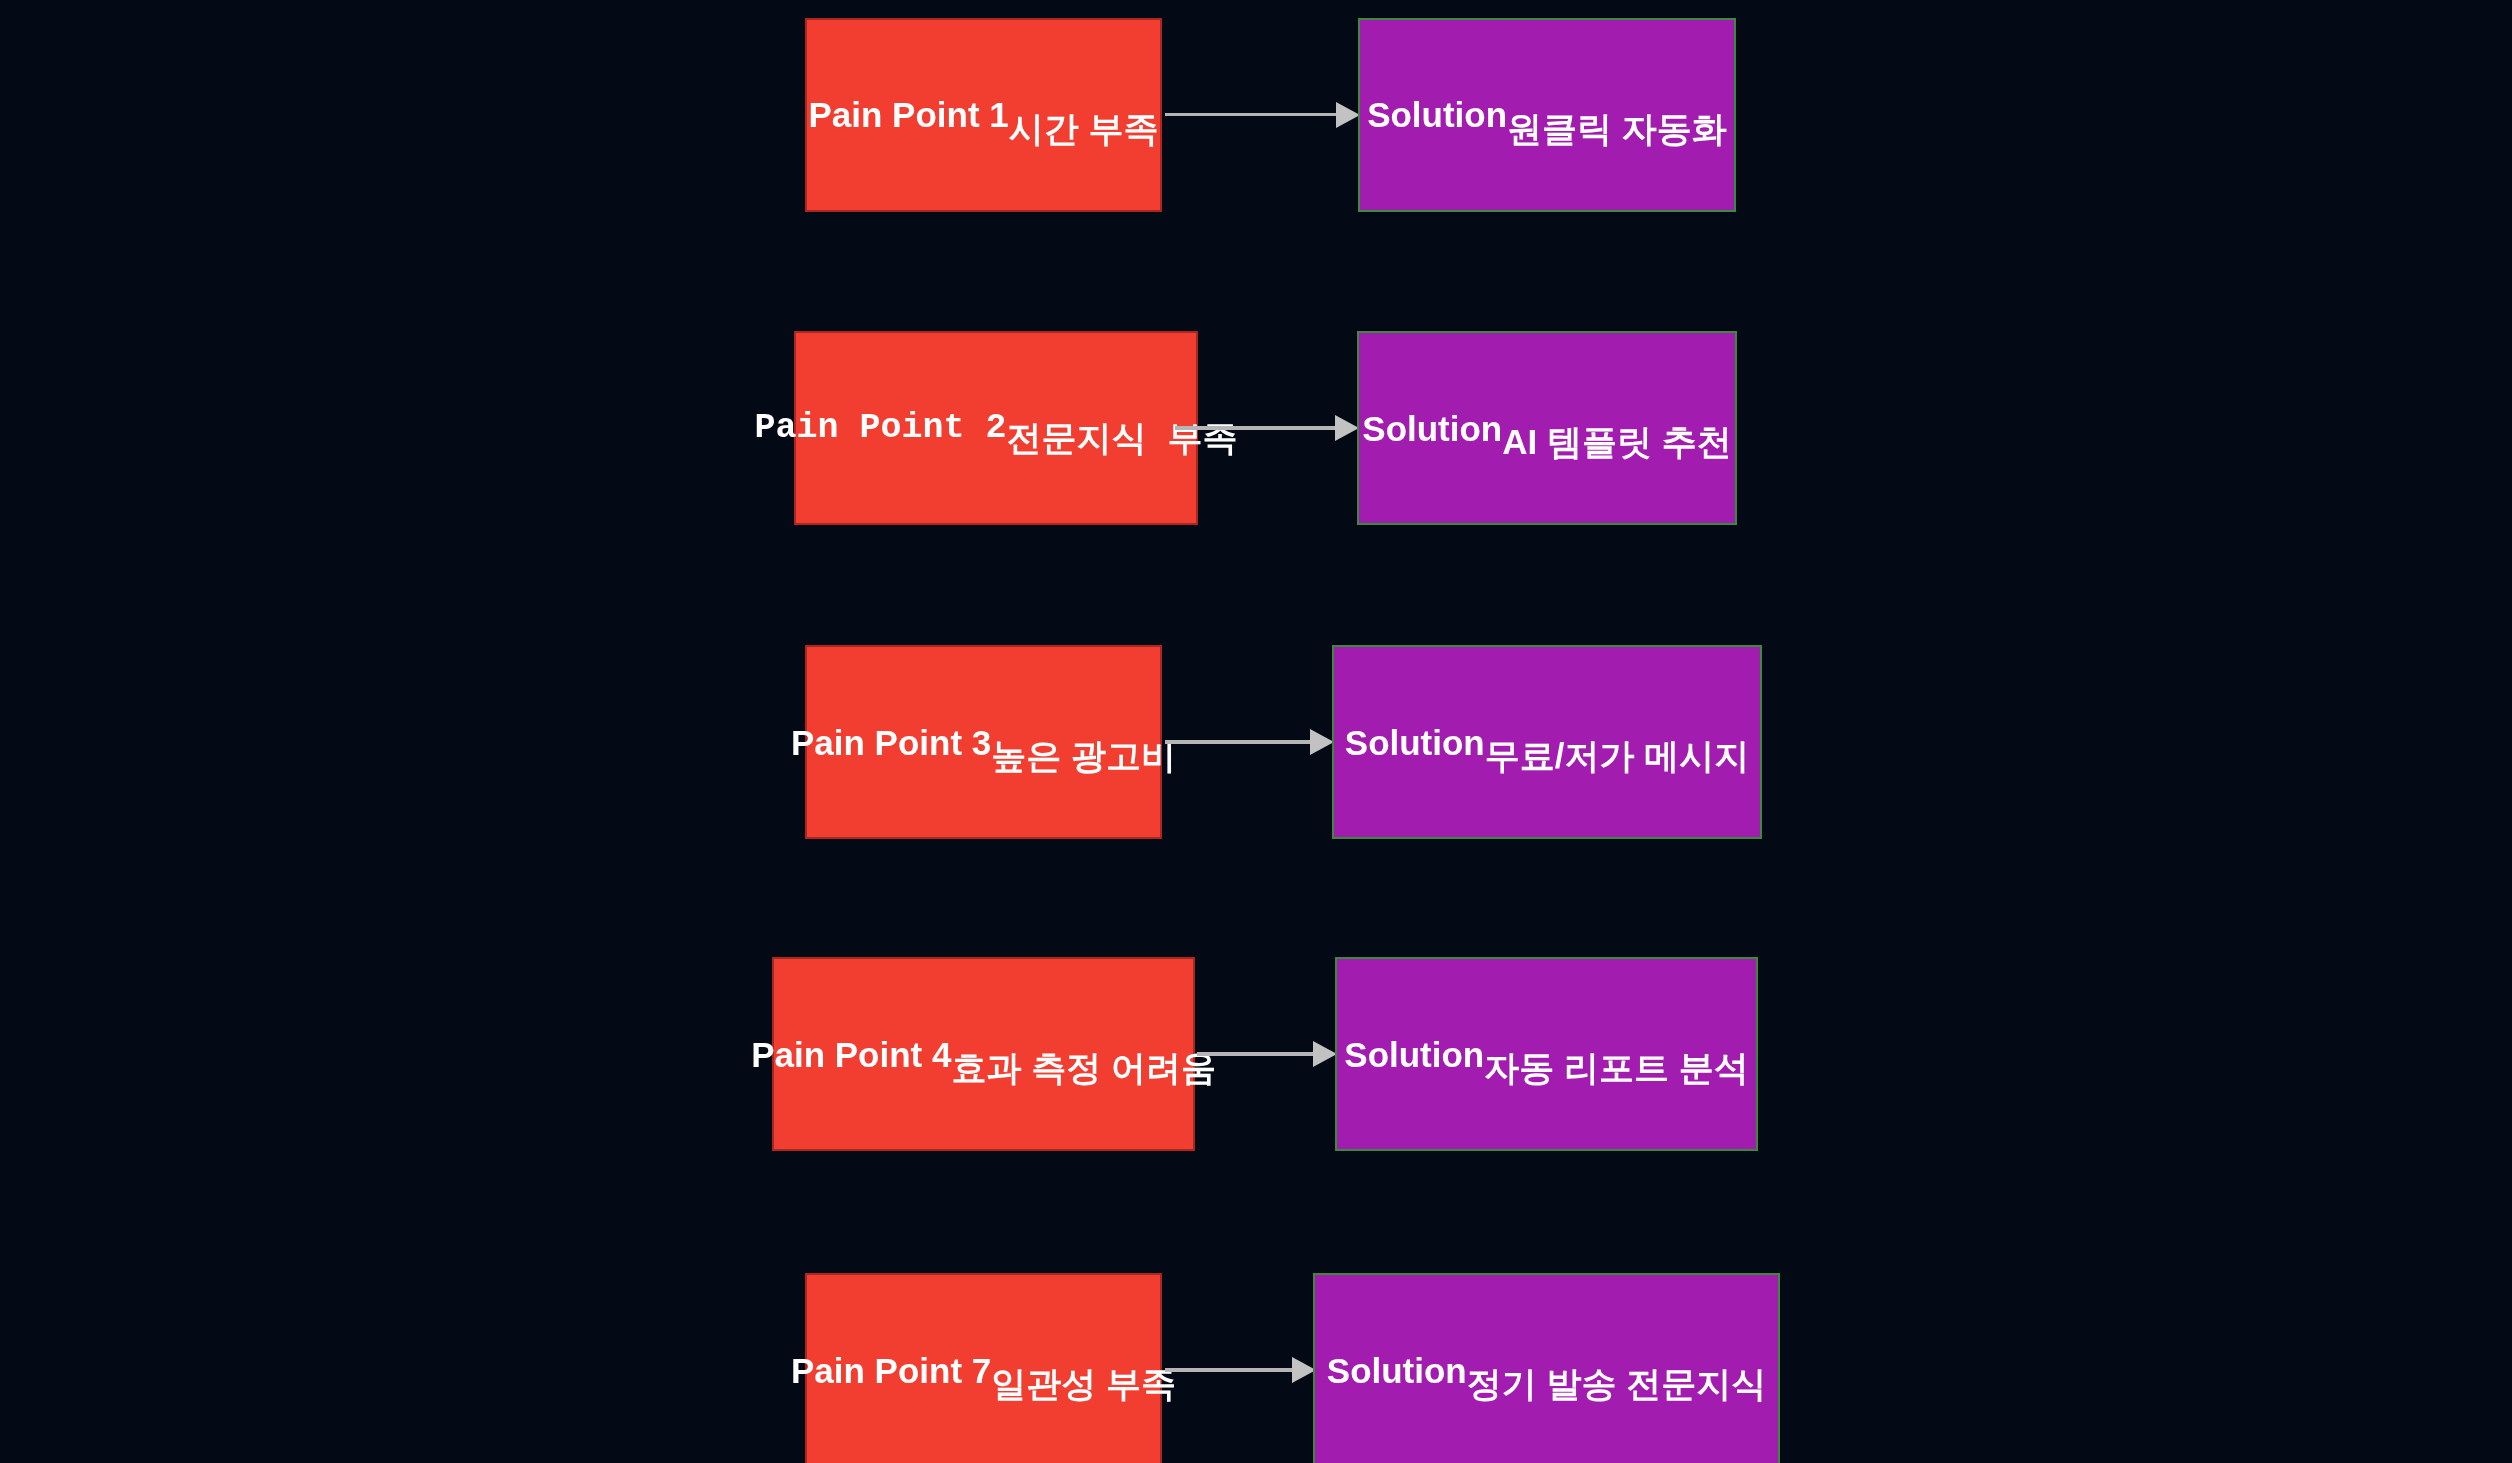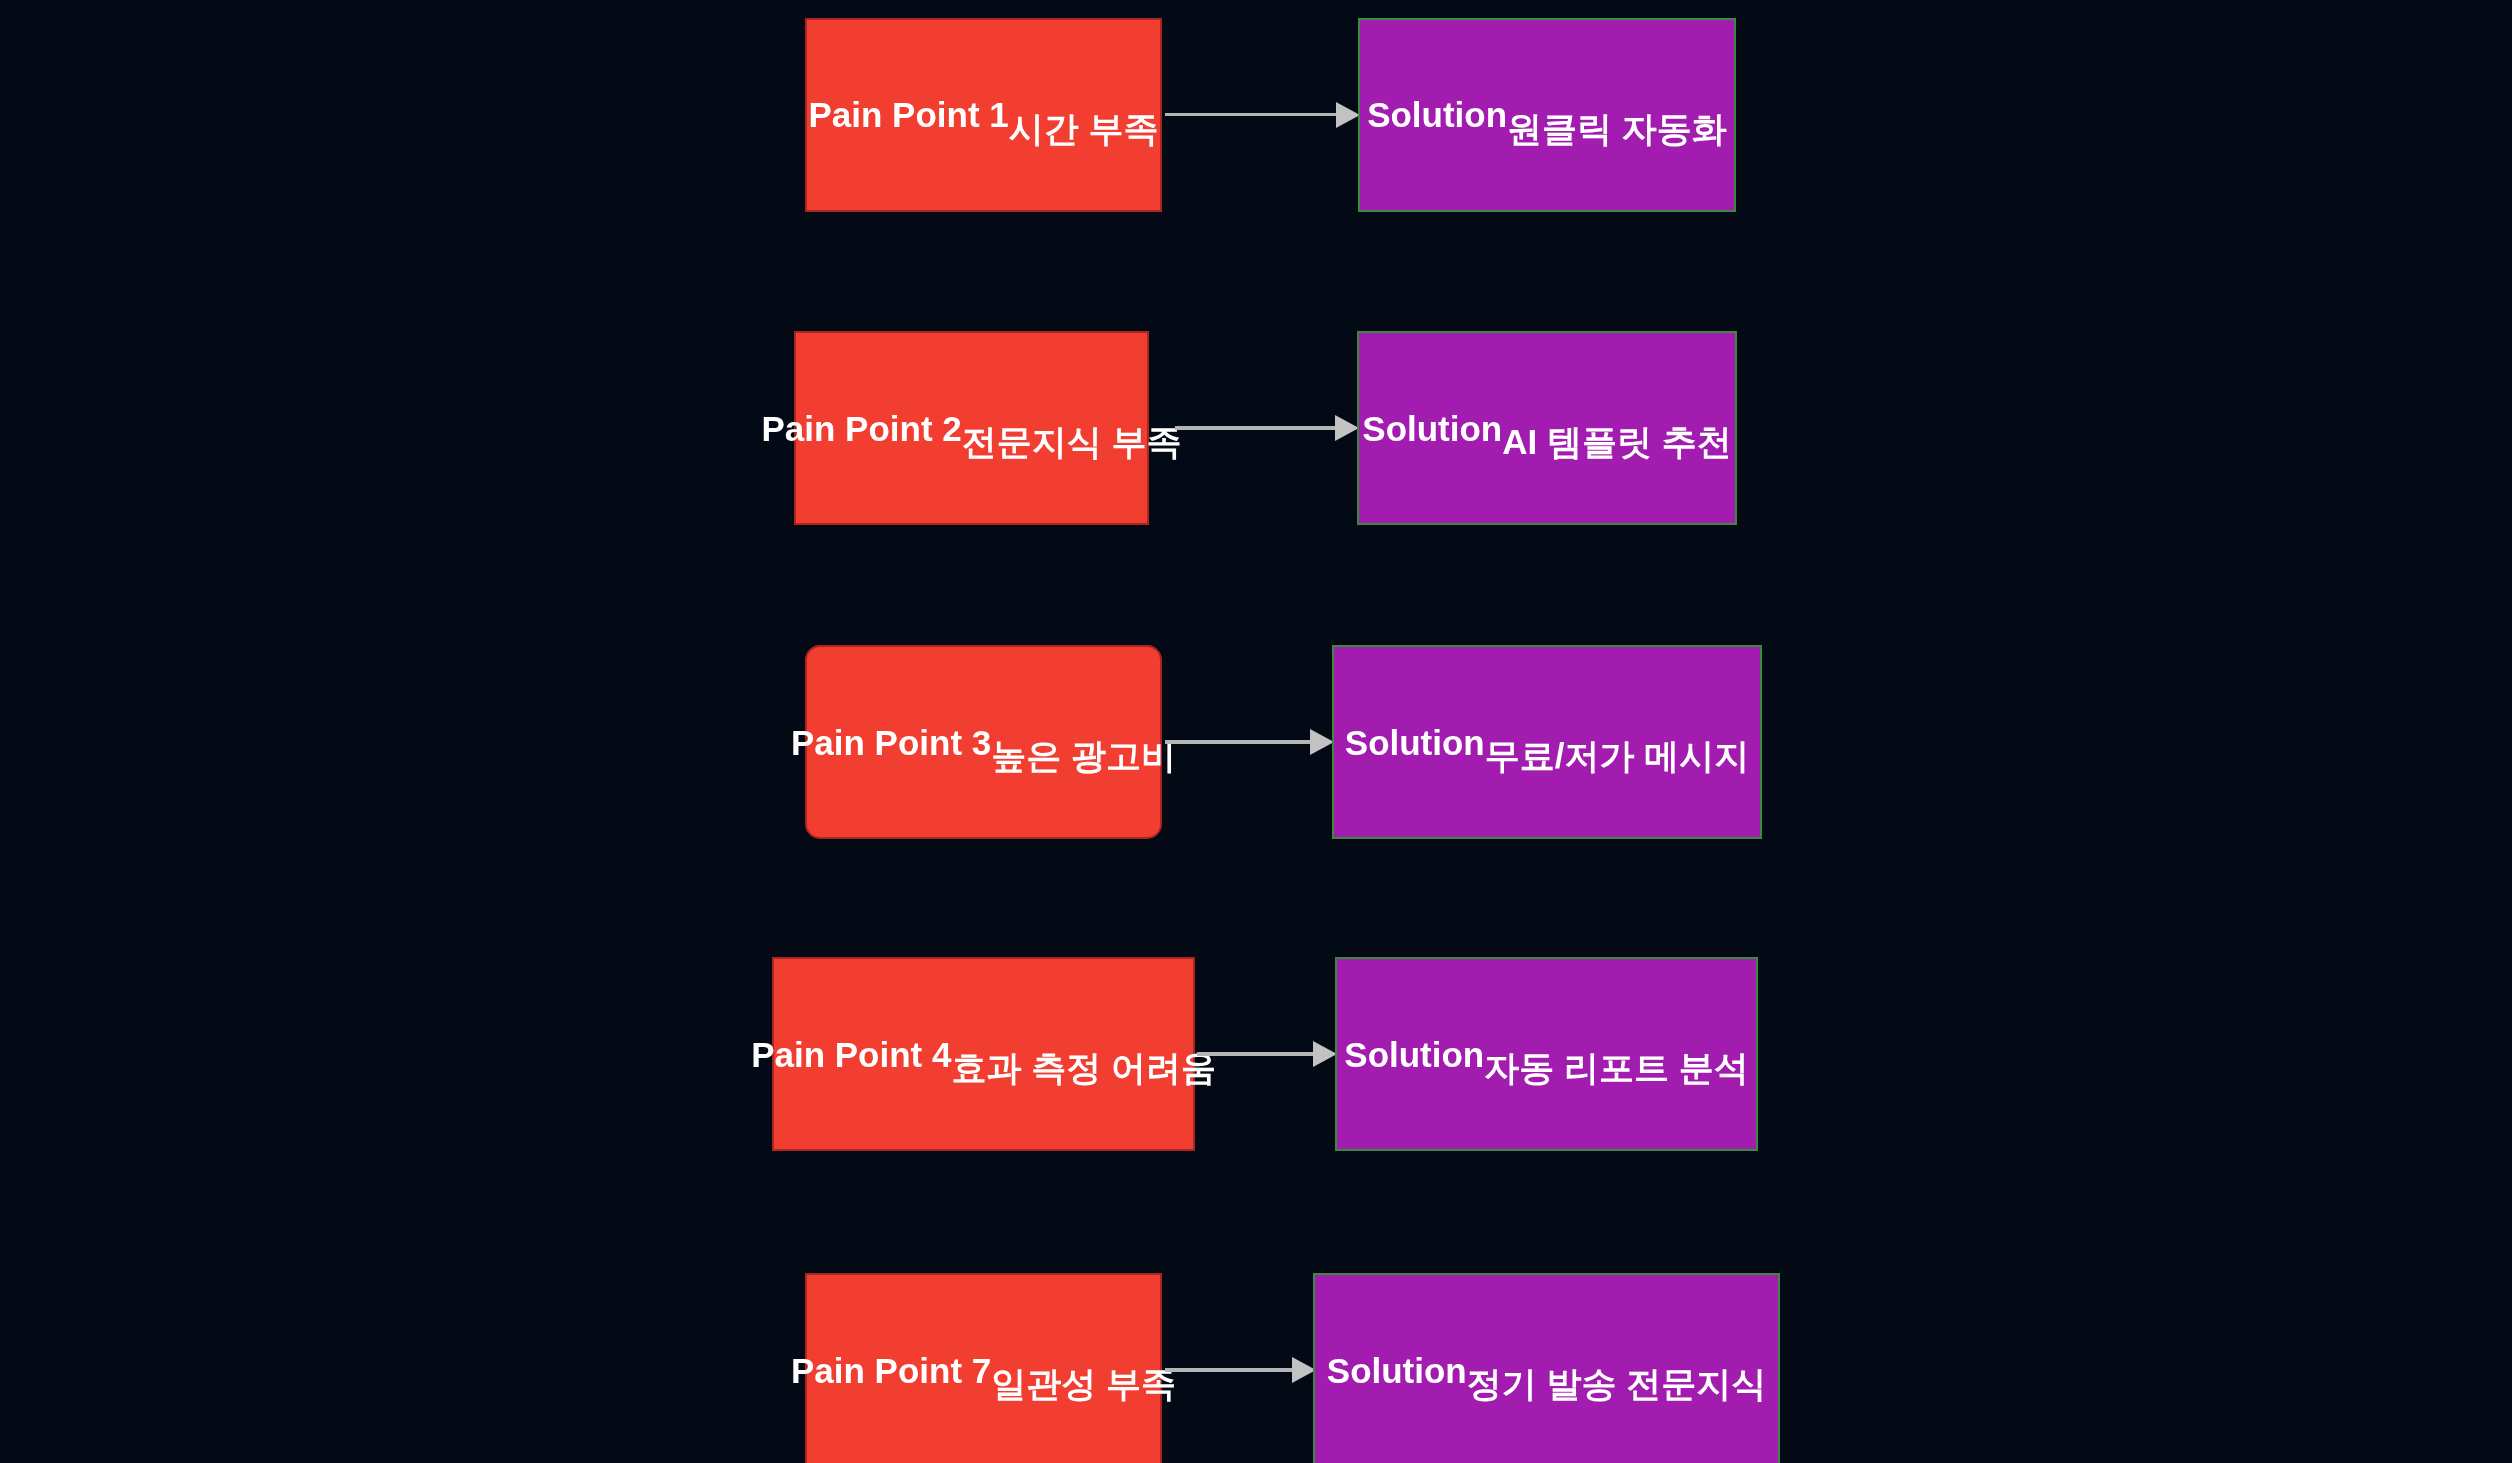--- a/index.html
+++ b/index.html
@@ -77,25 +77,25 @@
     border-left: 24px solid #c2c2c2;
     border-top: 13px solid transparent;
     border-bottom: 13px solid transparent;
   }
 
   
   .row1 .pain     { left: 805px;  width: 357px; }
   .row1 .solution { left: 1358px; width: 378px; }
   .row1 .arrow    { left: 1165px; width: 193px; }
 
-  .row2 .pain     { left: 794px;  width: 355px; }
+  .row2 .pain     { left: 794px;  width: 404px; font-family: Liberation Mono, monospace; }
   .row2 .solution { left: 1357px; width: 380px; }
   .row2 .arrow    { left: 1175px; width: 182px; }
 
-  .row3 .pain     { left: 805px;  width: 357px; border-radius: 15px; }
+  .row3 .pain     { left: 805px;  width: 357px; }
   .row3 .solution { left: 1332px; width: 430px; }
   .row3 .arrow    { left: 1165px; width: 167px; }
 
   .row4 .pain     { left: 772px;  width: 423px; }
   .row4 .solution { left: 1335px; width: 423px; }
   .row4 .arrow    { left: 1197px; width: 138px; }
 
   .row5 .pain     { left: 805px;  width: 357px; }
   .row5 .solution { left: 1313px; width: 467px; }
   .row5 .arrow    { left: 1165px; width: 149px; }

